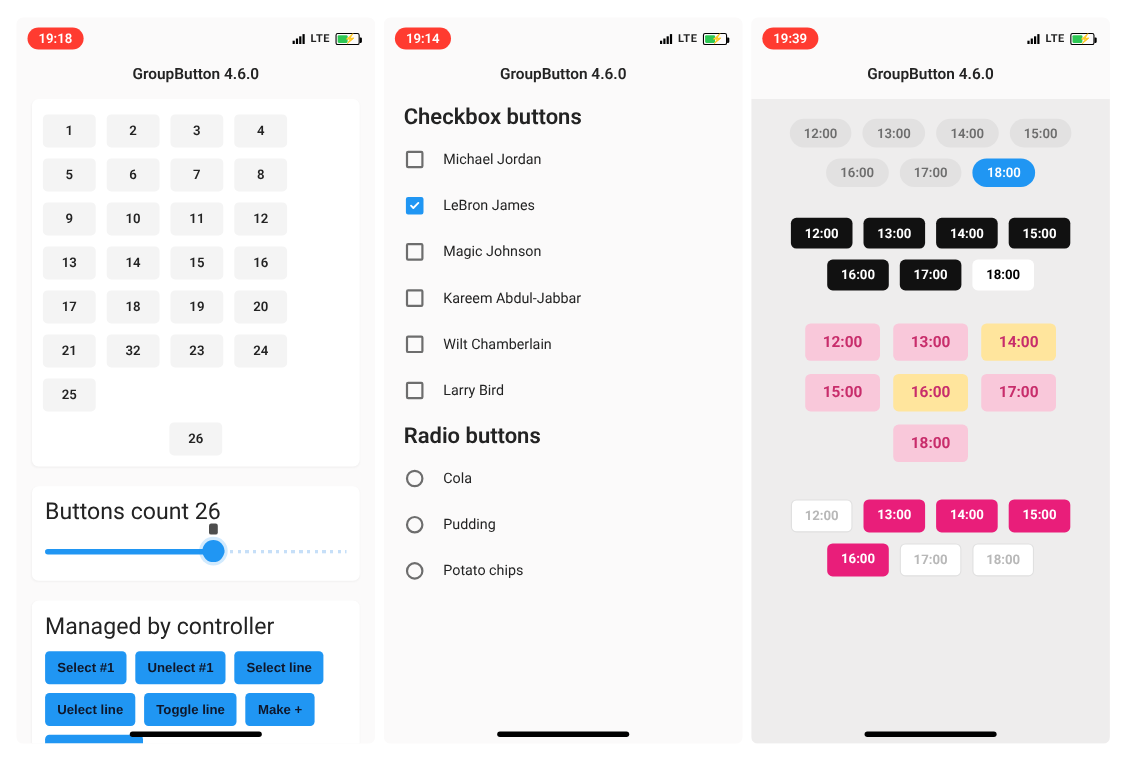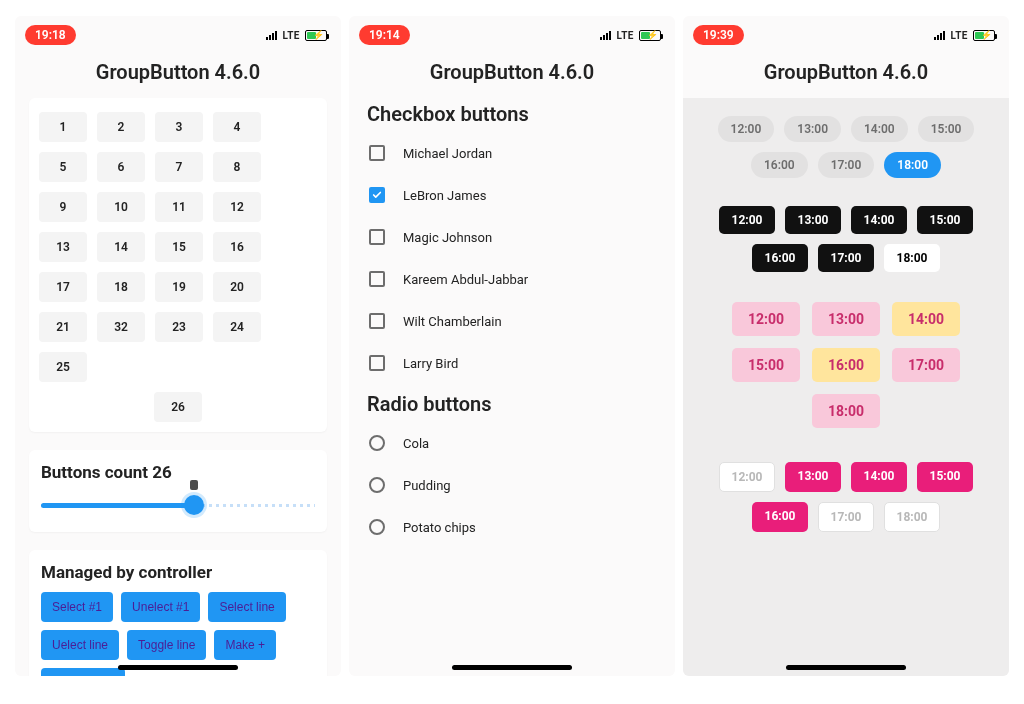--- a/index.html
+++ b/index.html
@@ -70,21 +70,21 @@
   .signal span:nth-child(4){height:9px;}
   .battery{
     width:22px;height:11px;border:1px solid #000;border-radius:2px;position:relative;
   }
   .battery:after{content:"";position:absolute;right:-3px;top:3px;width:2px;height:5px;background:#000;border-radius:0 1px 1px 0;}
   .battery .fill{position:absolute;left:1px;top:1px;bottom:1px;width:45%;background:#2ec754;border-radius:1px;}
   .bolt{position:absolute;left:7px;top:-1px;font-size:9px;color:#000;}
 
   .app-title{
     text-align:center;
-    font-size:20px;
+    font-size:14px;
     font-weight:600;
     padding:6px 0 14px;
   }
   .body{flex:1;overflow:hidden;padding:0 14px;}
 
   
   .grid-card{
     background:var(--card);
     border-radius:6px;
     padding:14px 10px 10px;
@@ -102,21 +102,21 @@
     cursor:pointer;
   }
   .num-row-last{justify-content:center;display:flex;width:100%;}
   .section-card{
     margin-top:18px;
     background:var(--card);
     border-radius:6px;
     padding:12px 12px 14px;
     box-shadow:0 1px 2px rgba(0,0,0,0.04);
   }
-  .section-title{font-size:17px;font-weight:700;margin-bottom:10px;}
+  .section-title{font-size:21px;font-weight:400;margin-bottom:10px;}
   .slider-wrap{position:relative;height:26px;margin-top:4px;}
   .slider-track{
     position:absolute;top:12px;left:0;right:0;height:3px;
     background:repeating-linear-gradient(90deg,#c6dff8 0 3px,transparent 3px 7px);
   }
   .slider-fill{
     position:absolute;top:11px;left:0;height:5px;width:56%;
     background:var(--blue);border-radius:3px;
   }
   .slider-thumb{
@@ -124,22 +124,22 @@
     width:20px;height:20px;border-radius:50%;
     background:var(--blue);box-shadow:0 0 0 3px rgba(32,150,243,.2);
     cursor:pointer;
   }
   .slider-tip{
     position:absolute;top:-12px;left:56%;transform:translateX(-50%);
     width:8px;height:10px;background:#4d4d4d;border-radius:2px;color:#fff;font-size:6px;line-height:10px;text-align:center;
   }
   .ctrl-btns{display:flex;flex-wrap:wrap;gap:8px;margin-top:6px;}
   .ctrl-btns button{
-    background:var(--blue);color:#4c1d95;border:none;
-    padding:8px 11px;border-radius:4px;font-size:12px;font-weight:400;
+    background:var(--blue);color:#0f172a;border:none;
+    padding:8px 11px;border-radius:4px;font-size:12px;font-weight:700;
     cursor:pointer;
   }
   .home-indicator{
     position:absolute;bottom:6px;left:50%;transform:translateX(-50%);
     width:120px;height:5px;background:#000;border-radius:3px;
   }
 
   
   .p2-section-title{font-size:20px;font-weight:600;margin:4px 0 6px;}
   .check-row{display:flex;align-items:center;gap:18px;padding:13px 2px;font-size:13px;cursor:pointer;}

